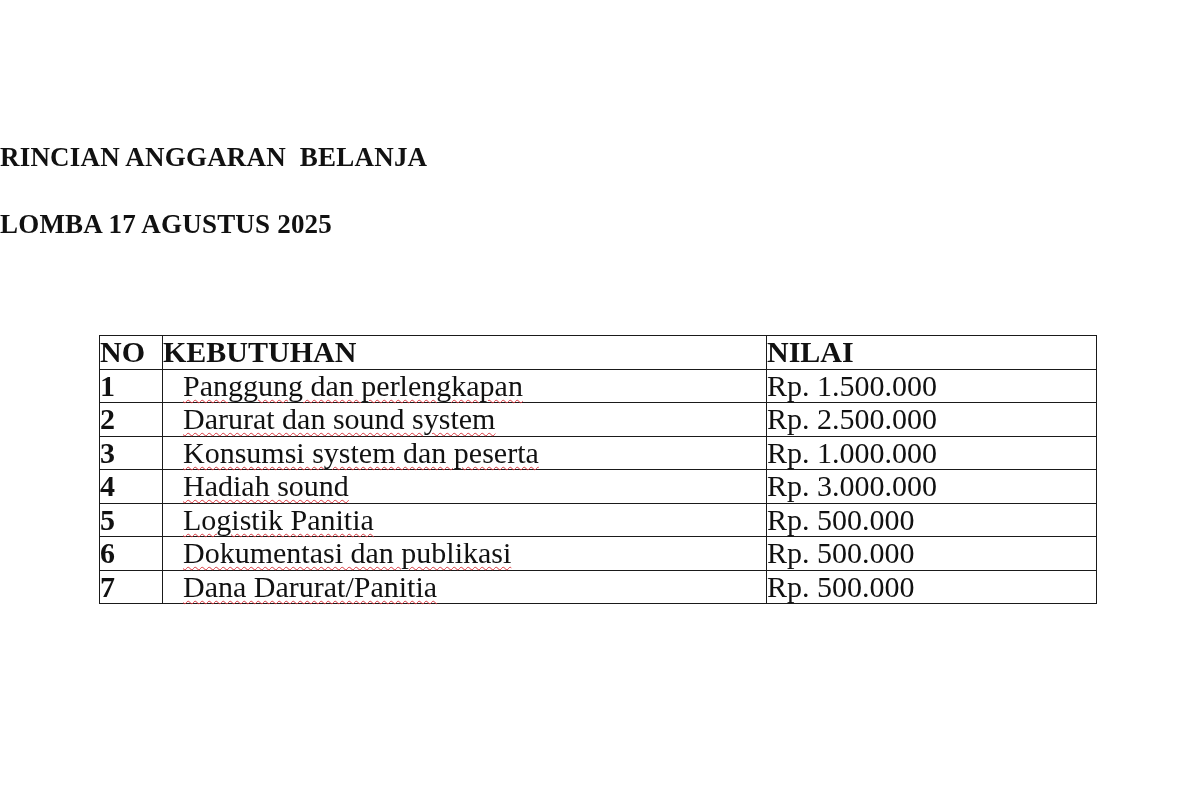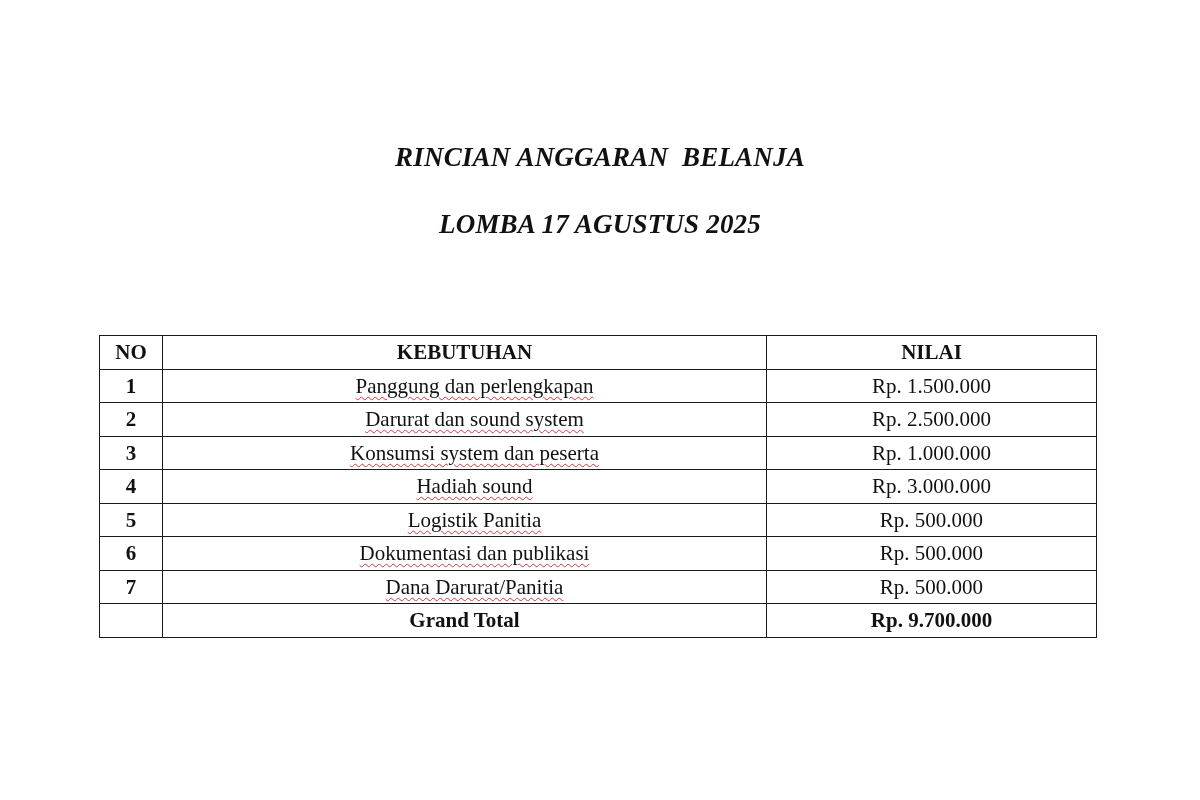--- a/index.html
+++ b/index.html
@@ -1,32 +1,32 @@
 <!DOCTYPE html>
 <html><head>
 <meta charset="utf-8">
 <style>
   html, body { margin: 0; padding: 0; }
   body {
     width: 1200px; height: 800px; background: #ffffff; position: relative; overflow: hidden;
     font-family: "Liberation Serif", "DejaVu Serif", serif; color: #111111;
   }
   .title {
-    position: absolute; left: 0; width: 1200px; text-align: center;
-    font-weight: bold; font-size: 27px; letter-spacing: 0.2px; white-space: pre; font-style: italic;
+    position: absolute; left: 0; width: 1200px; text-align: left;
+    font-weight: bold; font-size: 27px; letter-spacing: 0.2px; white-space: pre;
   }
   #t1 { top: 142px; }
   #t2 { top: 209px; }
   table {
     position: absolute; left: 99px; top: 335px; width: 997px;
     border-collapse: collapse; table-layout: fixed;
   }
   td, th {
-    border: 1.6px solid #1a1a1a; padding: 0; text-align: center;
-    font-size: 21px; height: 32.5px; line-height: 30px; font-weight: normal;
+    border: 1.6px solid #1a1a1a; padding: 0; text-align: left;
+    font-size: 30px; height: 32.5px; line-height: 30px; font-weight: normal;
   }
   th { font-weight: bold; }
   td.no { font-weight: bold; }
   tr.total td { font-weight: bold; }
   col.c1 { width: 63px; } col.c2 { width: 604px; } col.c3 { width: 330px; }
   .sq {
     text-decoration: underline wavy #d9363e; text-decoration-thickness: 1px;
     text-underline-offset: 3px;
     margin-left: 20px;
   }
@@ -79,19 +79,14 @@
       <tr>
         <td class="no">6</td>
         <td><span class="sq">Dokumentasi dan publikasi</span></td>
         <td>Rp. 500.000</td>
       </tr>
       <tr>
         <td class="no">7</td>
         <td><span class="sq">Dana Darurat/Panitia</span></td>
         <td>Rp. 500.000</td>
       </tr>
-      <tr class="total">
-        <td></td>
-        <td>Grand Total</td>
-        <td>Rp. 9.700.000</td>
-      </tr>
     </tbody>
 </table>
 
 </body></html>

